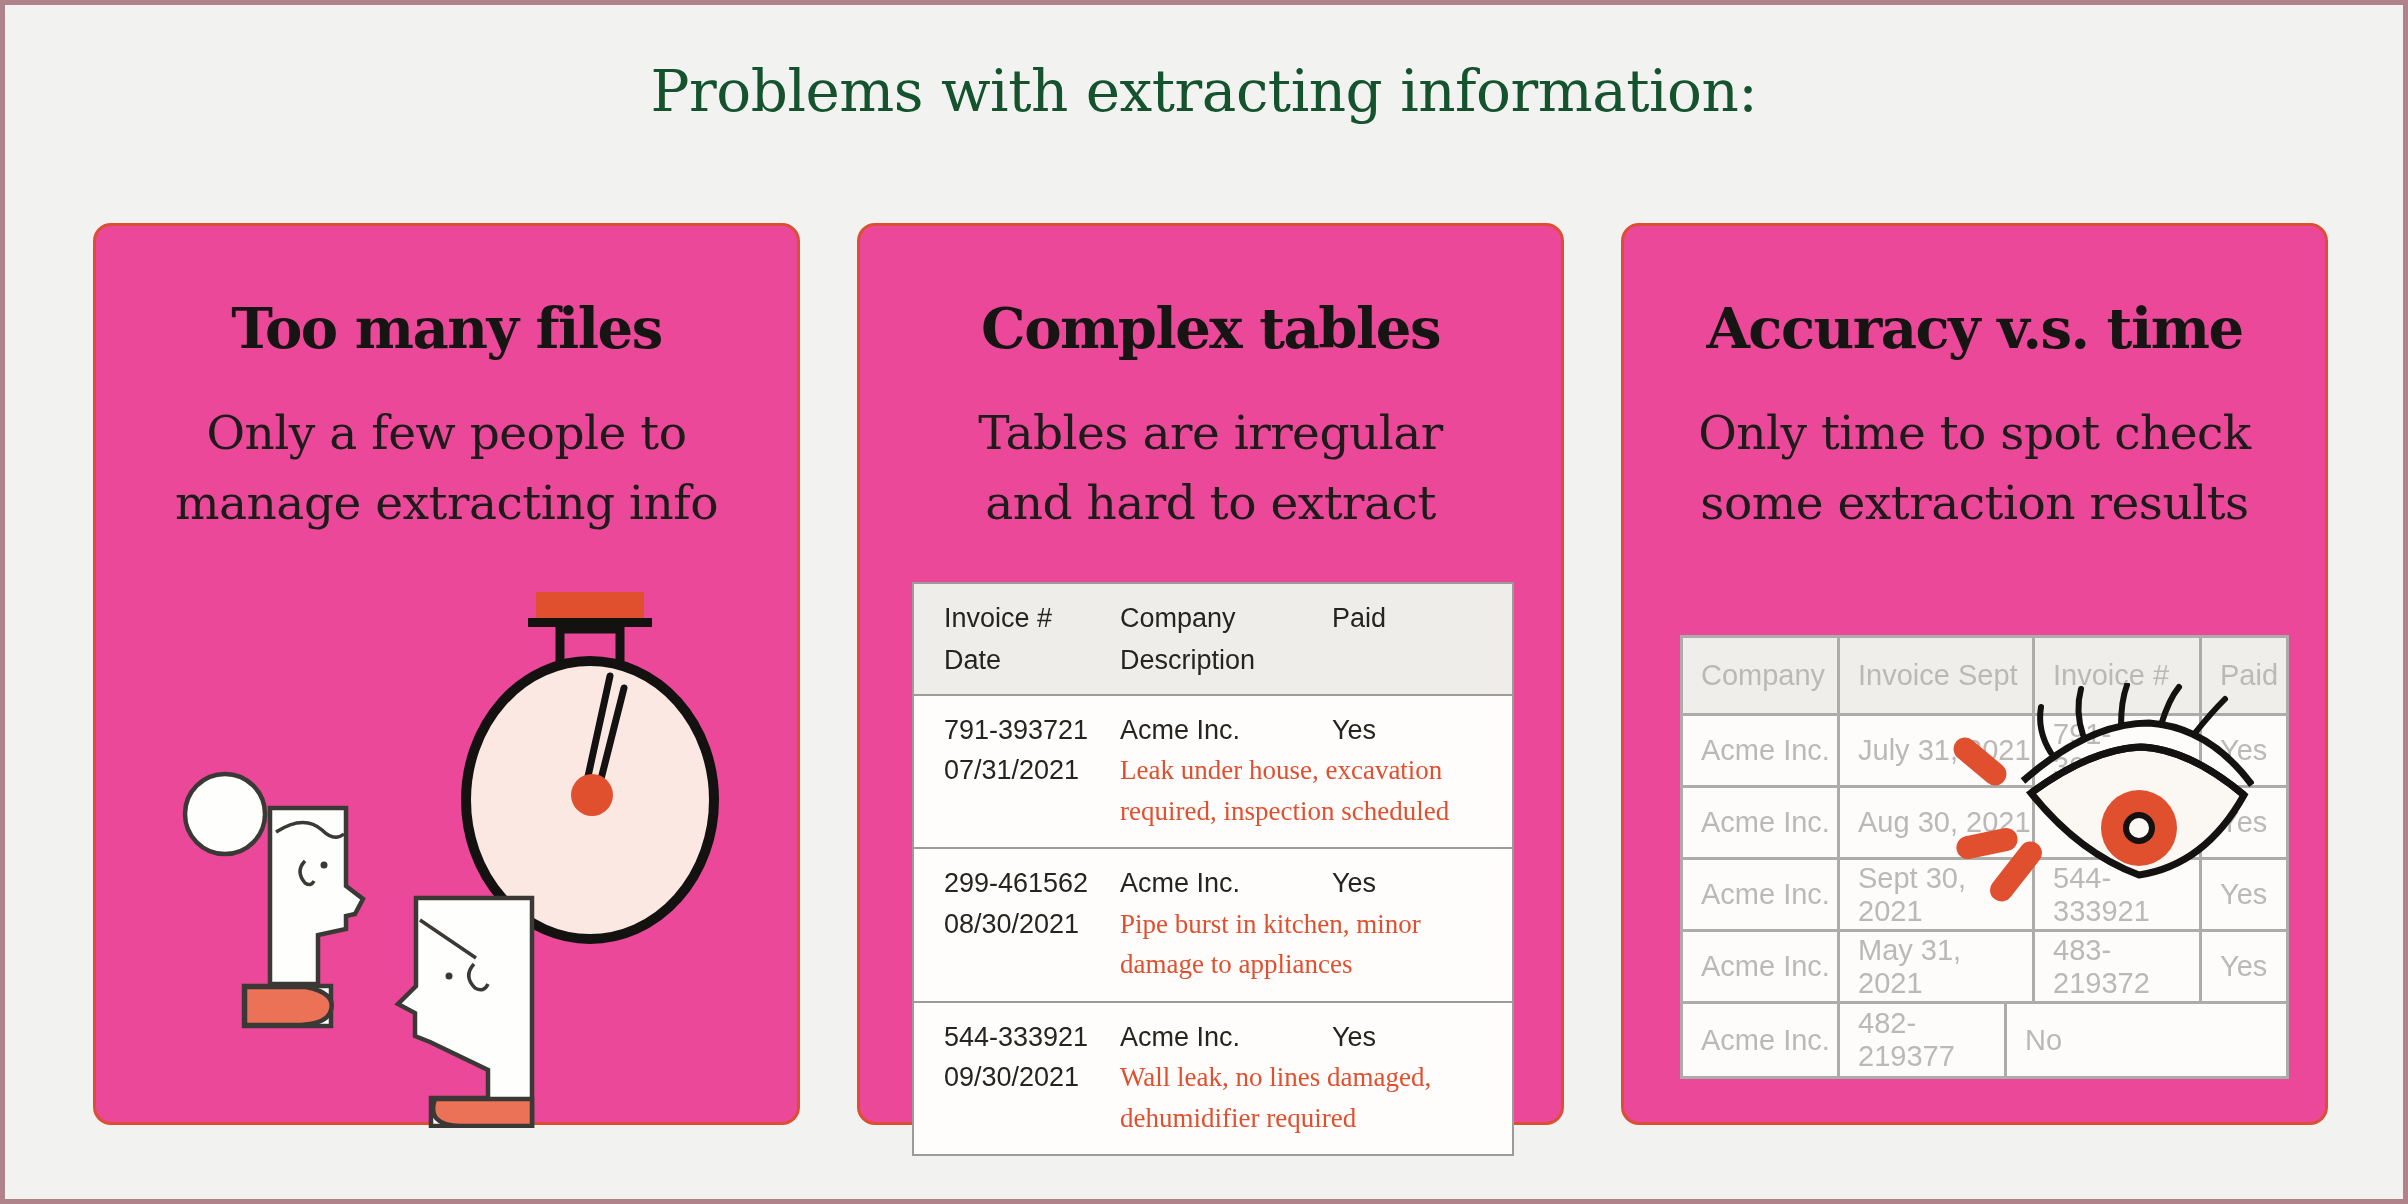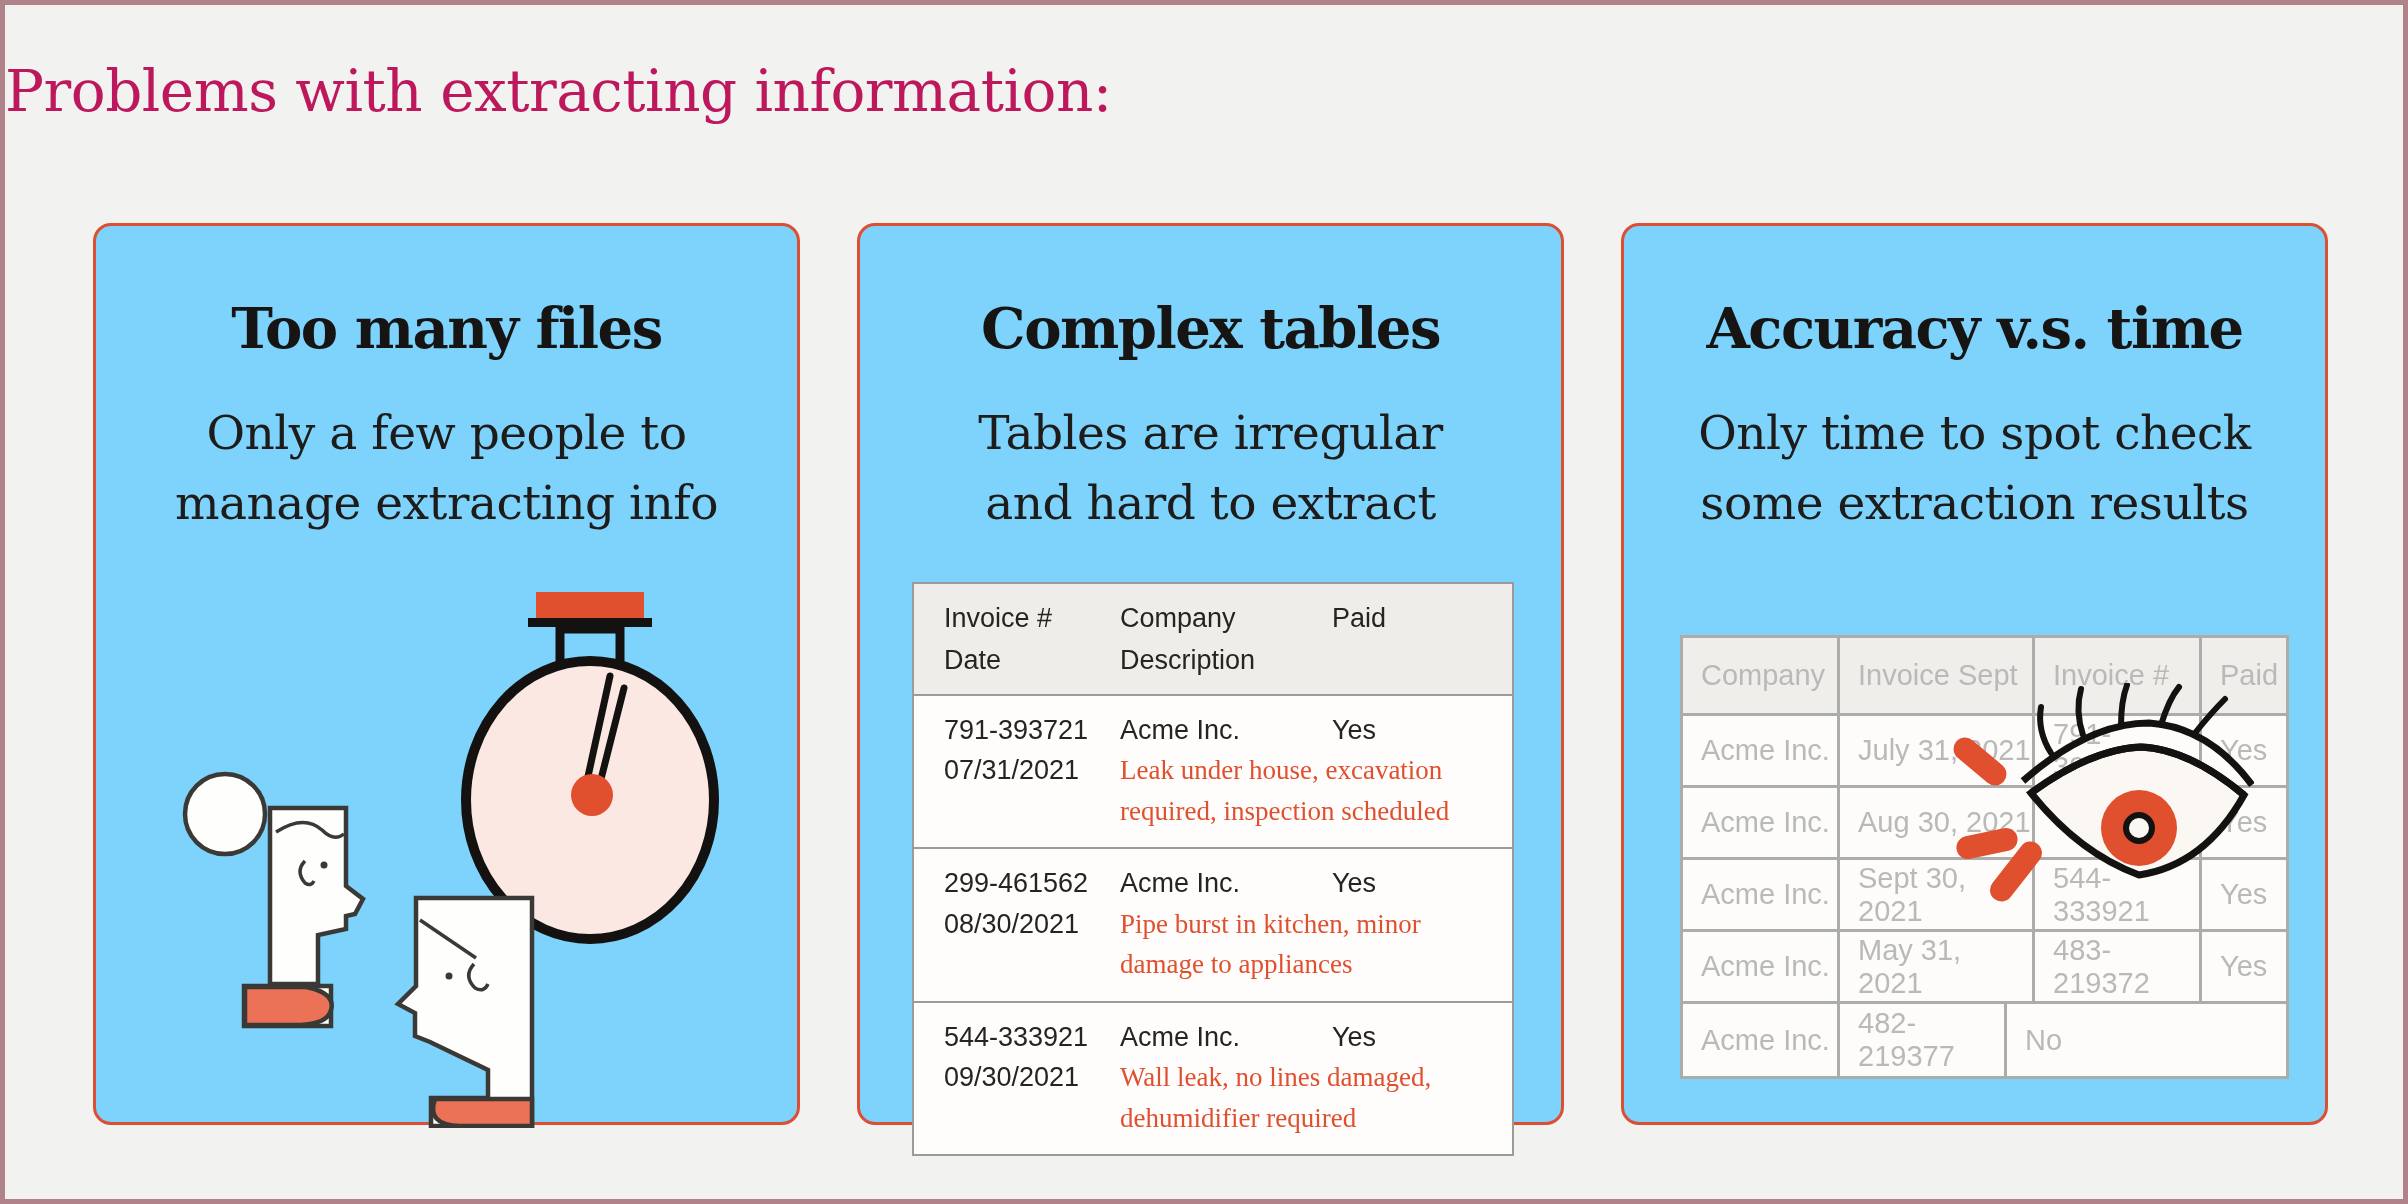--- a/index.html
+++ b/index.html
@@ -7,26 +7,27 @@
     width:2408px;height:1204px;position:relative;
     background:#F2F2F1;
     font-family:"DejaVu Serif", serif;
     overflow:hidden;
   }
   .frame{
     position:absolute;inset:0;border:5px solid #B0828A;box-sizing:border-box;
   }
   .title{
     position:absolute;top:52px;left:0;width:100%;
+    text-align:center;
     font:400 58px/1.2 "DejaVu Serif", serif;
-    color:#be185d;letter-spacing:-0.5px;
+    color:#14532d;letter-spacing:-0.5px;
   }
   .card{
     position:absolute;top:218px;width:707px;height:902px;
-    background:#7dd3fc;border:3px solid #DC4F33;border-radius:18px;
+    background:#ec4899;border:3px solid #DC4F33;border-radius:18px;
     box-sizing:border-box;text-align:center;
   }
   #card1{left:88px}
   #card2{left:852px}
   #card3{left:1616px}
   .card h2{
     margin:72px 0 0;
     font:700 56px/1.1 "DejaVu Serif", serif;
     color:#161513;letter-spacing:-1.5px;
   }

